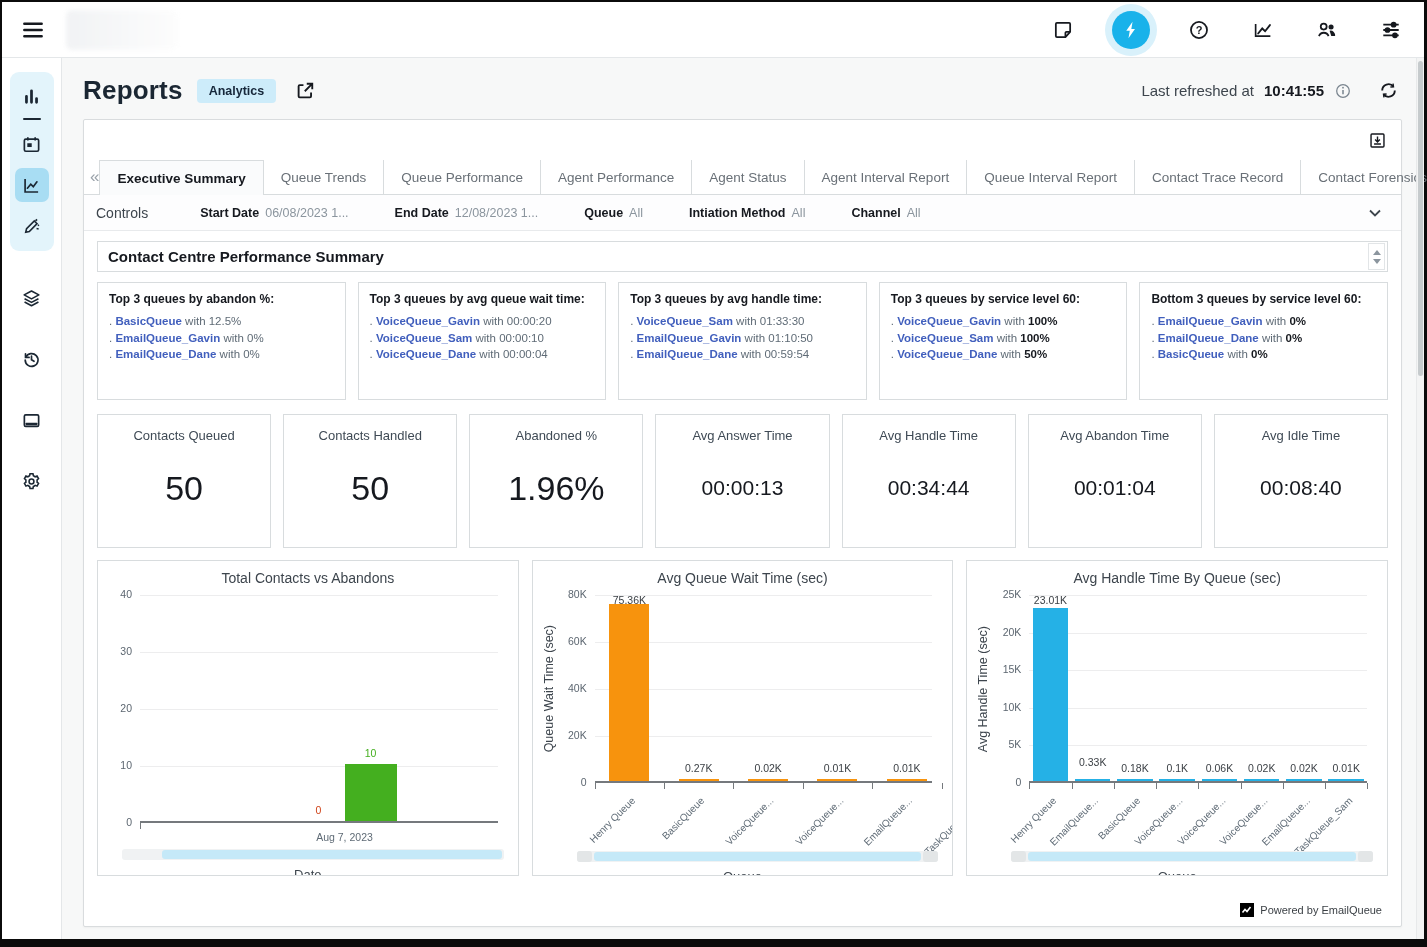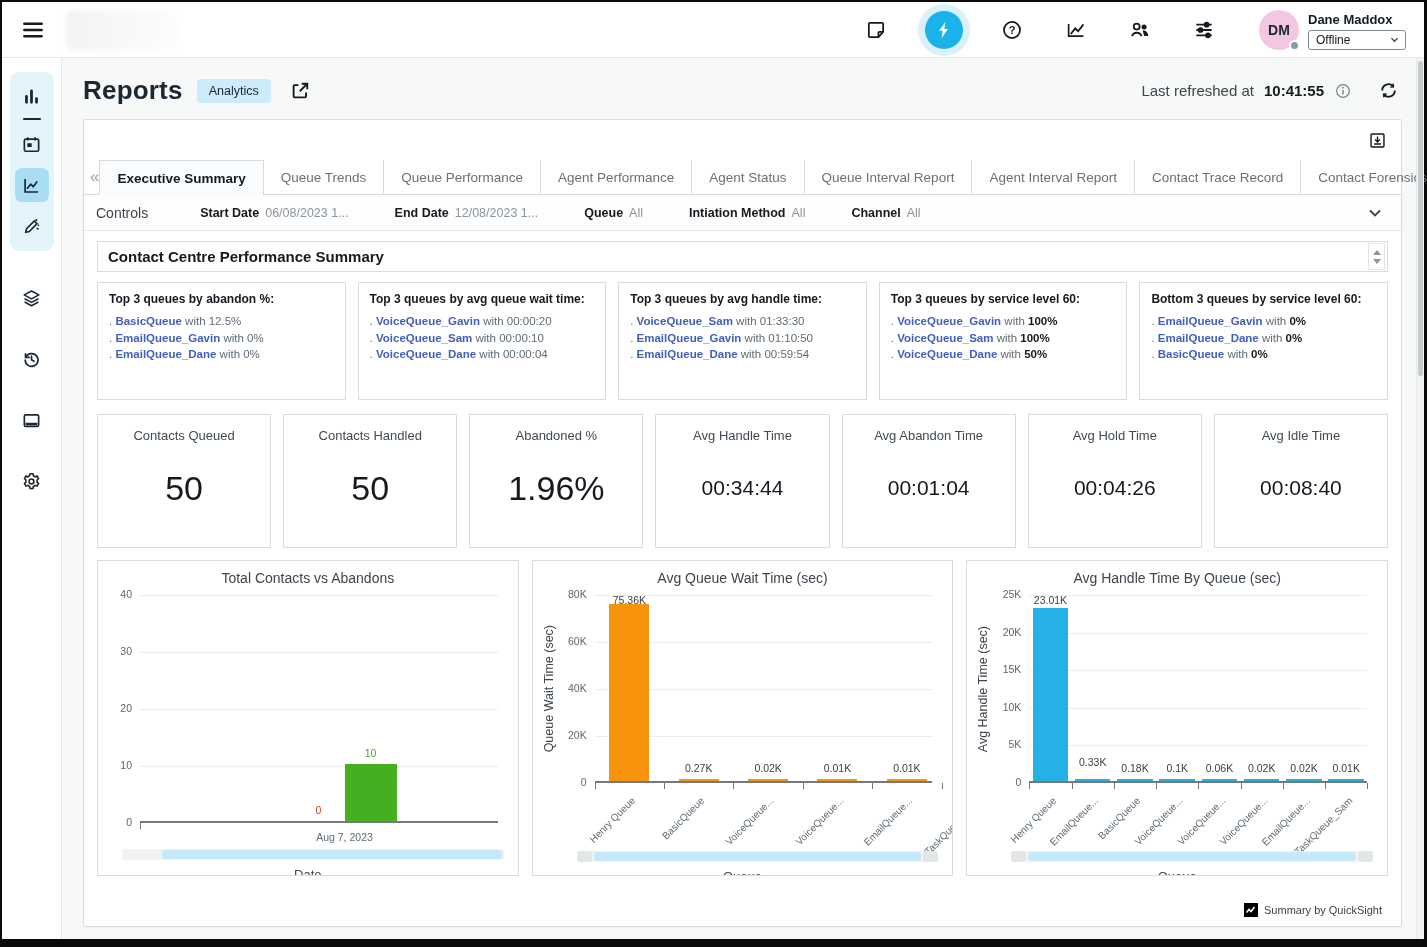--- a/index.html
+++ b/index.html
@@ -39,21 +39,21 @@
     display:flex; flex-direction:column; align-items:center; gap:7px; }
   .sb-icon { width:34px; height:34px; border-radius:7px; display:flex; align-items:center; justify-content:center; cursor:pointer; }
   .sb-icon svg { width:21px; height:21px; }
   .sb-icon.active { background:#a8ddf3; }
   .sb-divider { width:18px; height:2px; background:#1b2733; border-radius:1px; margin:-2px 0 0; }
   .sb-lower { display:flex; flex-direction:column; align-items:center; gap:27px; margin-top:30px; }
 
   .main { flex:1; display:flex; flex-direction:column; min-width:0; padding-right:8px; }
   .report-header { display:flex; align-items:center; padding:17px 16px 13px 21px; }
   .page-title { font-size:26px; font-weight:bold; color:#1b2733; letter-spacing:.2px; }
-  .badge { margin-left:14px; background:#cdecfa; color:#16273a; font-size:12.5px; font-weight:normal;
+  .badge { margin-left:14px; background:#cdecfa; color:#16273a; font-size:12.5px; font-weight:bold;
     padding:5px 12px; border-radius:4px; }
   .open-ext { margin-left:16px; width:26px; height:26px; display:flex; align-items:center; justify-content:center; cursor:pointer; }
   .refresh-area { margin-left:auto; display:flex; align-items:center; gap:10px; font-size:15px; color:#3d454d; }
   .refresh-area b { color:#16191f; }
   .icon-sm { width:18px; height:18px; display:inline-flex; }
   .refresh-btn { width:24px; height:24px; margin-left:14px; cursor:pointer; display:flex; align-items:center; justify-content:center; }
 
   
   .panel { flex:1; margin:0 14px 12px 21px; background:#fff; border:1px solid #d9dcde; border-radius:2px;
     box-shadow:0 1px 2px rgba(0,0,0,.04); display:flex; flex-direction:column; min-height:0; }
@@ -176,35 +176,20 @@
           </svg>
       </div>
       <div class="tb-btn">
         <svg viewBox="0 0 20 20" stroke="#16191f" stroke-width="1.6" fill="#16191f">
             <path d="M3 5.2h14M3 10h14M3 14.8h14" fill="none"></path>
             <circle cx="12.4" cy="5.2" r="1.8"></circle>
             <circle cx="6.8" cy="10" r="1.8"></circle>
             <circle cx="13.6" cy="14.8" r="1.8"></circle>
           </svg>
       </div>
-      <div class="user-block">
-        <div class="avatar">
-          <span>DM</span>
-          <span class="dot"></span>
-        </div>
-        <div class="user-meta">
-          <div class="user-name">Dane Maddox</div>
-          <div class="status-select">
-            <span>Offline</span>
-            <svg width="11" height="11" viewBox="0 0 16 16" fill="none" stroke="#3d454d" stroke-width="2">
-                <path d="M3.5 6 8 10.5 12.5 6"></path>
-              </svg>
-          </div>
-        </div>
-      </div>
     </div>
   </div>
 
   <div class="body-row">
 
     <div class="sidebar">
       <div class="sb-group">
         <div class="sb-icon">
           <svg viewBox="0 0 20 20" fill="none" stroke="#1b2733" stroke-width="2.6" stroke-linecap="round">
               <path d="M5.2 15.5V9.8M10 15.5V4.6M14.8 15.5v-3.6"></path>
@@ -303,22 +288,22 @@
         </div>
 
         <div class="tabs-row">
           <div class="tab-scroll">«</div>
           <div class="tabs">
               <div class="tab active">Executive Summary</div>
               <div class="tab">Queue Trends</div>
               <div class="tab">Queue Performance</div>
               <div class="tab">Agent Performance</div>
               <div class="tab">Agent Status</div>
+              <div class="tab">Agent Interval Report</div>
               <div class="tab">Queue Interval Report</div>
-              <div class="tab">Agent Interval Report</div>
               <div class="tab">Contact Trace Record</div>
               <div class="tab">Contact Forensics</div>
             </div>
 
         </div>
 
         <div class="controls-row">
           <span class="controls-label">Controls</span>
           <div class="filters">
               <div class="filter">
@@ -397,30 +382,30 @@
               </div>
               <div class="kpi-card">
                 <div class="kpi-label">Contacts Handled</div>
                 <div class="kpi-value" style="font-size: 34px;">50</div>
               </div>
               <div class="kpi-card">
                 <div class="kpi-label">Abandoned %</div>
                 <div class="kpi-value" style="font-size: 34px;">1.96%</div>
               </div>
               <div class="kpi-card">
+                <div class="kpi-label">Avg Answer Time</div>
+                <div class="kpi-value" style="font-size: 21px;">00:00:13</div>
+              </div>
+              <div class="kpi-card">
                 <div class="kpi-label">Avg Handle Time</div>
                 <div class="kpi-value" style="font-size: 21px;">00:34:44</div>
               </div>
               <div class="kpi-card">
                 <div class="kpi-label">Avg Abandon Time</div>
                 <div class="kpi-value" style="font-size: 21px;">00:01:04</div>
-              </div>
-              <div class="kpi-card">
-                <div class="kpi-label">Avg Hold Time</div>
-                <div class="kpi-value" style="font-size: 21px;">00:04:26</div>
               </div>
               <div class="kpi-card">
                 <div class="kpi-label">Avg Idle Time</div>
                 <div class="kpi-value" style="font-size: 21px;">00:08:40</div>
               </div>
             </div>
           <div class="charts-row">
               <div class="chart-card">
                 <div class="chart-title">Total Contacts vs Abandons</div>
                 <div class="chart-body" style="height: 250px;">
@@ -561,21 +546,21 @@
                 </div>
                 <div class="chart-xlabel">Queue</div>
               </div>
             </div>
 
           <div class="panel-footer">
             <svg width="14" height="14" viewBox="0 0 14 14">
                 <rect width="14" height="14" fill="#000"></rect>
                 <path d="M2.5 9.5 5 6.5l2 2 3.5-4.5" fill="none" stroke="#fff" stroke-width="1.6"></path>
               </svg>
-            <span class="qs-text">Summary by QuickSight</span>
+            <span class="qs-text">Powered by EmailQueue</span>
           </div>
         </div>
       </div>
     </div>
 
     <div class="page-vscroll">
       <div class="thumb"></div>
     </div>
   </div>
 </div>

